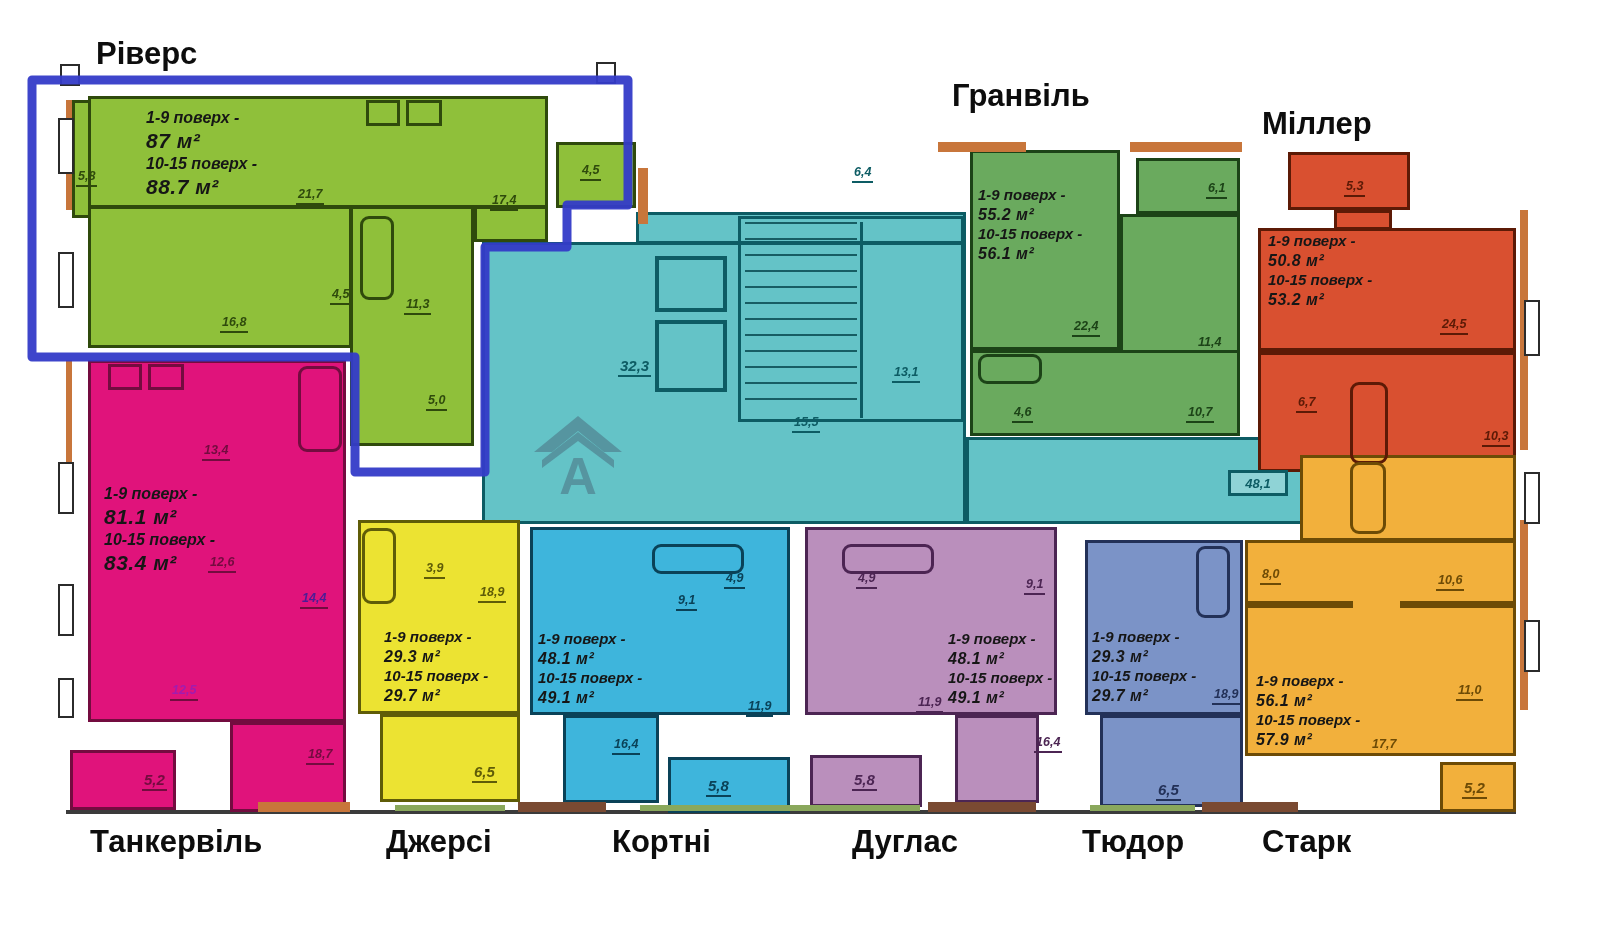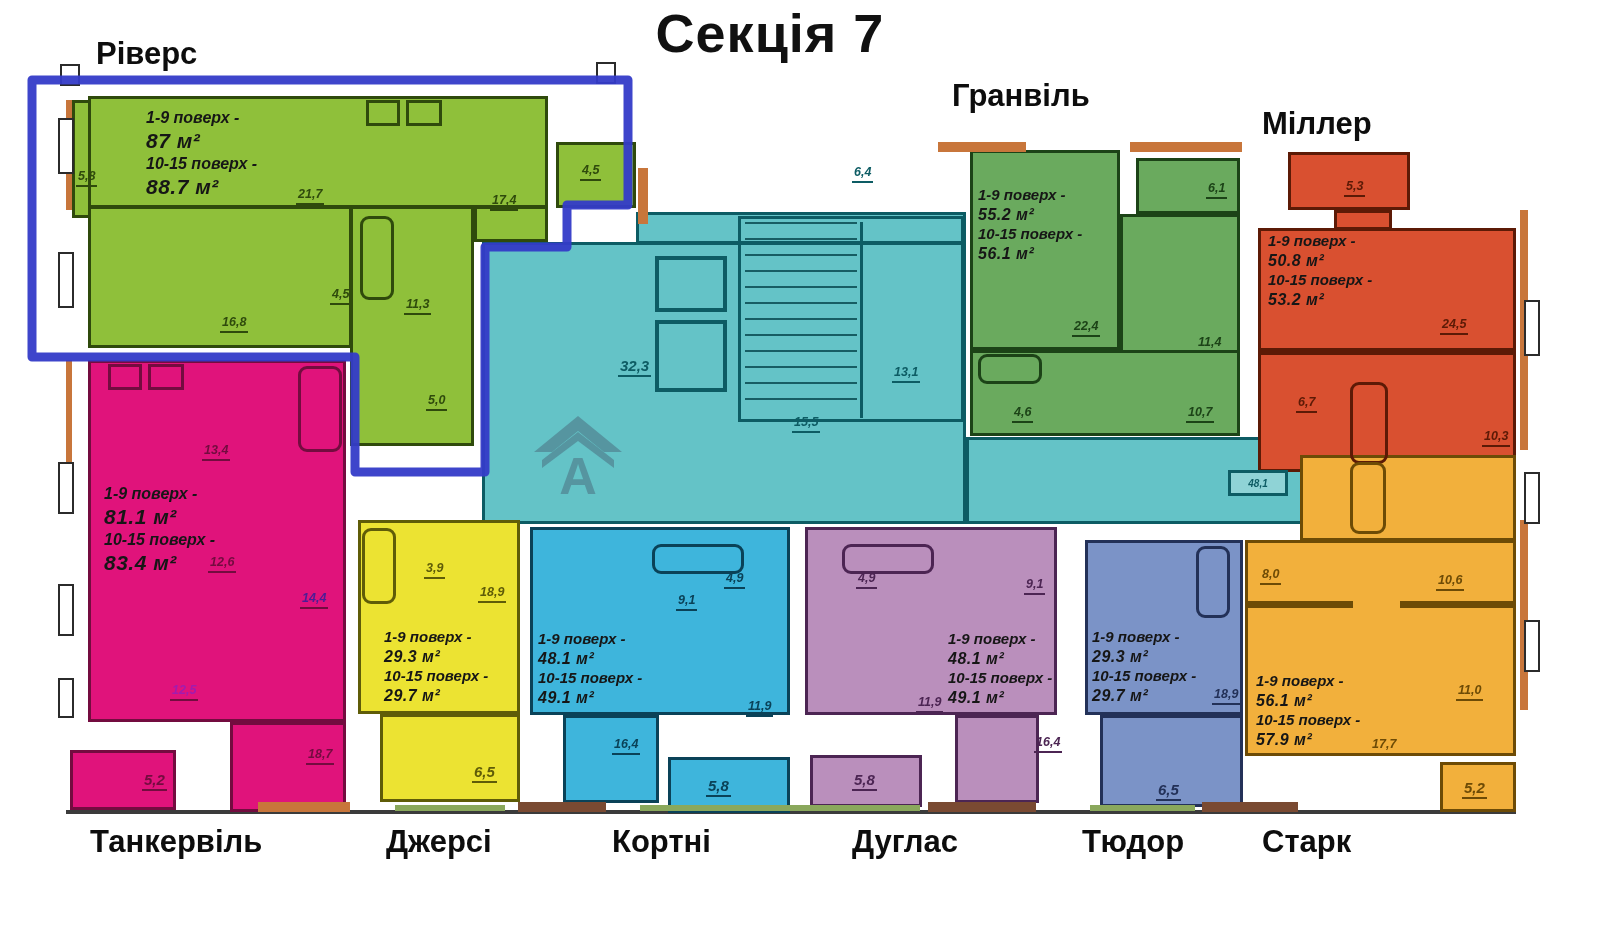--- a/index.html
+++ b/index.html
@@ -18,33 +18,32 @@
   .stats.small .fl{font-size:15px;}
   .stats.small .ar{font-size:16px;}
   .name{position:absolute;z-index:4;font-weight:800;color:#0d0d0d;font-size:31px;white-space:nowrap;}
   .title{position:absolute;z-index:4;font-weight:800;color:#111;font-size:54px;letter-spacing:1px;}
   .win{position:absolute;background:#ffffff;border:2px solid #2b2b2b;box-sizing:border-box;z-index:2;}
   .acc{position:absolute;z-index:2;}
   .orange{background:#c8763b;} .brown{background:#7a4a32;} .greenline{background:#8aa85c;}
   .baseline{position:absolute;background:#3b3b3b;z-index:1;}
   .badge{position:absolute;z-index:3;border:3px solid;box-sizing:border-box;
          display:flex;align-items:center;justify-content:center;
-         font-style:italic;font-weight:700;font-size:10px;background:rgba(255,255,255,.28);}
+         font-style:italic;font-weight:700;font-size:13px;background:rgba(255,255,255,.28);}
   .stairs{position:absolute;z-index:2;}
   .steps{background:repeating-linear-gradient(to bottom, rgba(10,75,82,.85) 0 2px, transparent 2px 16px);}
   svg.overlay{position:absolute;left:0;top:0;z-index:6;pointer-events:none;}
   .wm{position:absolute;z-index:5;display:flex;align-items:center;gap:18px;}
   .wm-text{font-weight:800;font-size:58px;letter-spacing:10px;}
 </style>
 </head>
 <body>
 
 <div id="canvas">
 
-  <div class="title" style="left:600px;top:2px;width:340px;text-align:center;">Секція 7</div>
   <div class="name" style="left:96px;top:36px;">Ріверс</div>
   <div class="name" style="left:952px;top:78px;">Гранвіль</div>
   <div class="name" style="left:1262px;top:106px;">Міллер</div>
   <div class="name" style="left:90px;top:824px;">Танкервіль</div>
   <div class="name" style="left:386px;top:824px;">Джерсі</div>
   <div class="name" style="left:612px;top:824px;">Кортні</div>
   <div class="name" style="left:852px;top:824px;">Дуглас</div>
   <div class="name" style="left:1082px;top:824px;">Тюдор</div>
   <div class="name" style="left:1262px;top:824px;">Старк</div>
 

